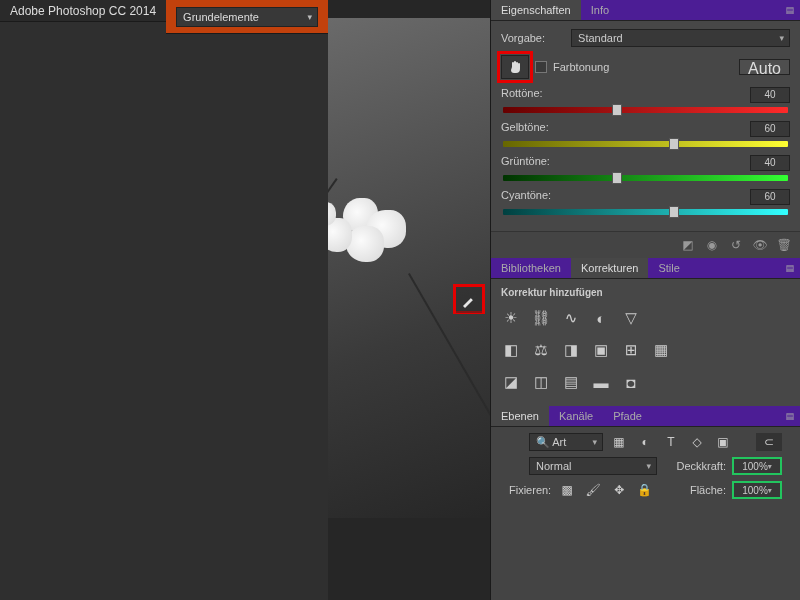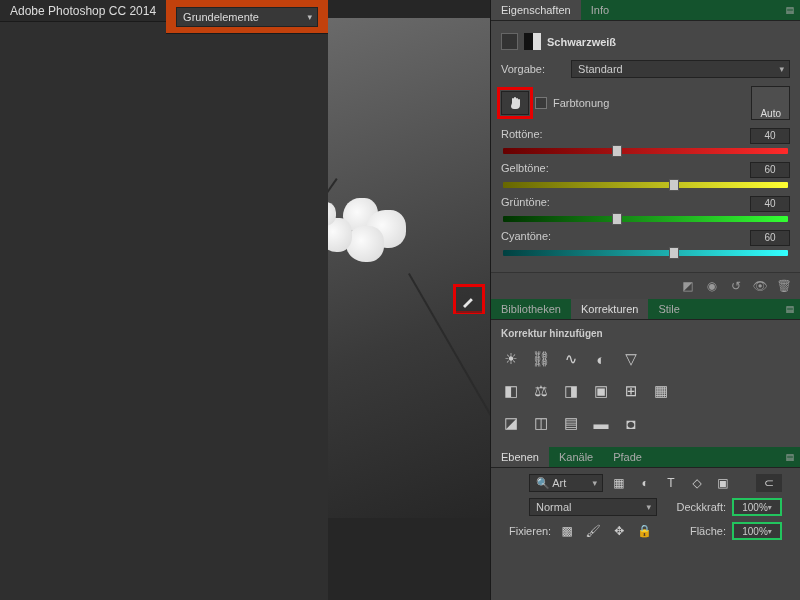--- a/index.html
+++ b/index.html
@@ -12,33 +12,33 @@
   .content { flex: 1; display: flex; min-height: 0; }
   .canvas-area { flex: 1; background: #262626; position: relative; overflow: hidden; }
   .canvas-img { position: absolute; left: 0; top: 18px; width: 380px; height: 500px; background: linear-gradient(160deg,#6a6a6a,#3a3a3a 55%,#1f1f1f); }
   .flower { position: absolute; left: -30px; top: 170px; width: 120px; height: 90px; }
   .petal { position: absolute; border-radius: 55% 45% 50% 60% / 60% 50% 50% 55%; background: radial-gradient(circle at 40% 40%, #fbfbfb, #d8d8d8); }
   .stem { position: absolute; background: #2b2b2b; transform-origin: top left; }
   .annot-box { position: absolute; border: 3px solid #e60000; }
   .annot-label { position: absolute; color: #e60000; font-size: 17px; font-weight: bold; }
   .eyedropper-cursor { position: absolute; width: 26px; height: 26px; background: rgba(40,40,40,.5); display: flex; align-items: center; justify-content: center; }
   .panels { width: 310px; background: #444; border-left: 1px solid #1a1a1a; display: flex; flex-direction: column; min-height: 0; overflow: hidden; }
-  .panel-tabs { display: flex; background: #14532d; border-bottom: 1px solid #222; height: 21px; align-items: stretch; position: relative; }
+  .panel-tabs { display: flex; background: #4c1d95; border-bottom: 1px solid #222; height: 21px; align-items: stretch; position: relative; }
   .panel-tabs .flyout { margin-left: auto; width: 20px; display: flex; align-items: center; justify-content: center; color: #aaa; font-size: 9px; }
   .tab { padding: 0 10px; display: flex; align-items: center; font-size: 11px; color: #aaa; }
   .tab.active { background: #474747; color: #ddd; }
   .panel-body { background: #474747; padding: 8px 10px; }
   .adj-header { display: flex; align-items: center; gap: 6px; padding: 4px 0 10px; }
   .icon-square { width: 17px; height: 17px; display: inline-block; background: #333; border: 1px solid #666; }
   .icon-bw { width: 17px; height: 17px; display: inline-flex; }
   .icon-bw span { flex:1; } .icon-bw .l { background:#111;} .icon-bw .r{background:#ddd;}
   .row { display: flex; align-items: center; gap: 6px; margin-bottom: 8px; font-size: 11px; }
   .select { background: #383838; border: 1px solid #222; color: #ccc; height: 18px; flex:1; padding: 0 18px 0 6px; position: relative; display:flex; align-items:center;margin-left:20px;}
   .select::after { content:"▾"; position:absolute; right:5px; font-size:9px; color:#aaa;}
-  .small-btn { background: #4e4e4e; border: 1px solid #222; color: #ddd; height: 34px; padding: 0 8px; font-size: 10px; display:flex; align-items:flex-end;}
+  .small-btn { background: #4e4e4e; border: 1px solid #222; color: #ddd; height: 16px; padding: 0 8px; font-size: 16px; display:flex; align-items:flex-start;}
   .hand-tool-box { width: 28px; height: 24px; background:#3a3a3a; display:flex; align-items:center; justify-content:center; border:1px solid #222;}
   .checkbox { width: 12px; height: 12px; border: 1px solid #777; background: #3a3a3a; display:inline-block;}
   .slider-block { margin-bottom: 8px; }
   .slider-head { display: flex; justify-content: space-between; font-size: 11px; margin-bottom: 3px;}
   .slider-val { width: 40px; height: 16px; background: #383838; border: 1px solid #222; color:#ccc; text-align:center; font-size:10px; line-height:14px;}
   .slider-track { height: 6px; border-radius: 1px; position: relative; margin: 4px 2px; }
   .slider-thumb { position: absolute; top: -3px; width: 10px; height: 12px; background: #ccc; border: 1px solid #555; transform: translateX(-50%); }
   .track-red { background: linear-gradient(to right, #660000, #ff2a2a); }
   .track-yellow { background: linear-gradient(to right, #666600, #ffff33); }
   .track-green { background: linear-gradient(to right, #003300, #33ff33); }
@@ -99,28 +99,20 @@
       <div class="panel-tabs">
         <div class="tab active">
             <span>Eigenschaften</span>
           </div>
         <div class="tab">
             <span>Info</span>
           </div>
         <div class="flyout">▤</div>
       </div>
       <div class="panel-body" style="position:relative;">
-        <div class="adj-header">
-          <span class="icon-square"></span>
-          <span class="icon-bw">
-              <span class="l"></span>
-              <span class="r"></span>
-            </span>
-          <strong style="color:#ddd">Schwarzweiß</strong>
-        </div>
 
         <div class="row">
           <span>Vorgabe:</span>
           <div class="select">
               <span>Standard</span>
             </div>
         </div>
 
         <div class="row">
           <div style="position:relative;">

